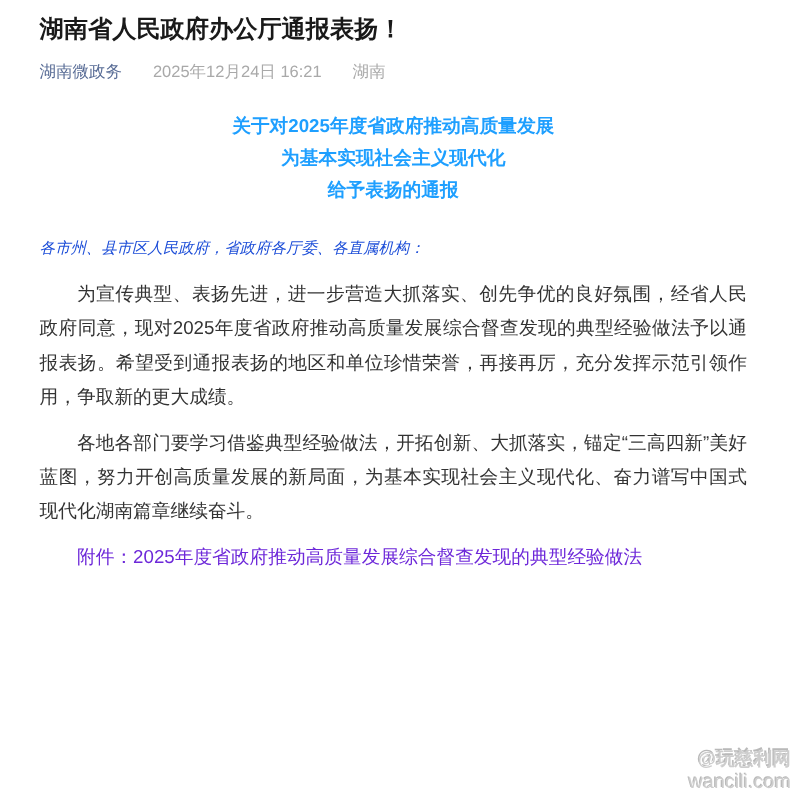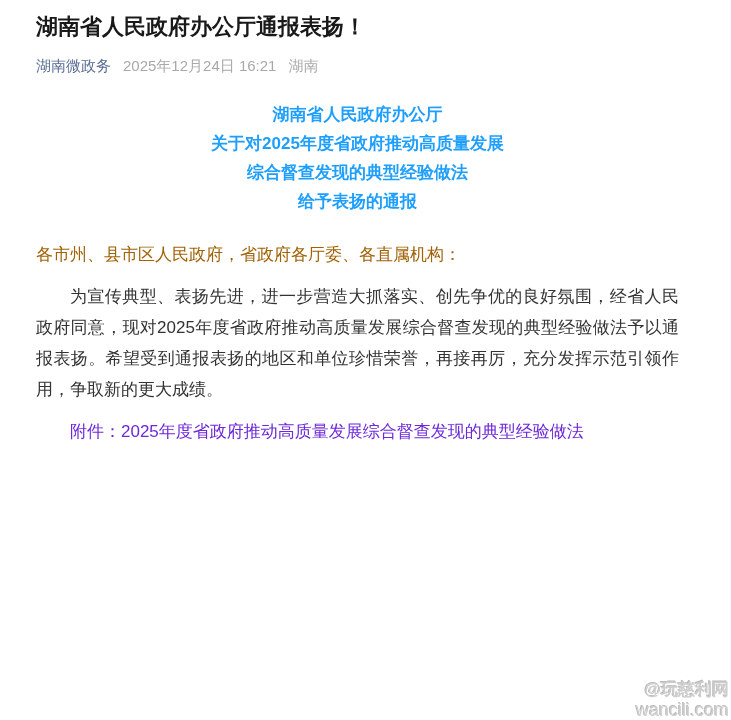--- a/index.html
+++ b/index.html
@@ -27,53 +27,54 @@
   .byline {
     display: flex;
     align-items: baseline;
     gap: 12px;
     font-size: 15px;
     line-height: 21px;
     margin-bottom: 24px;
     white-space: nowrap;
   }
   .account-name { color: #576b95; cursor: pointer; text-align: right; }
-  .meta-text { color: #a9a9a9; }
+  .meta-text { color: #a9a9a9; margin-left: 16px; }
   .doc-title {
     text-align: center;
     color: #1e9fff;
     font-weight: 700;
     font-size: 17px;
     line-height: 29px;
     margin: 0 0 23px 0;
   }
   .salutation {
-    font-size: 17px;
+    font-size: 14px;
     line-height: 31px;
-    color: #a16207;
+    color: #1d4ed8;
     margin: 0 0 11px 0;
+    font-style: italic;
   }
   .body-para {
     font-size: 17px;
     line-height: 31px;
     color: #333333;
     text-indent: 2em;
     margin: 0 0 11px 0;
     text-align: justify;
   }
   .attachment-line {
     font-size: 17px;
     line-height: 31px;
     color: #6d28d9;
     text-indent: 2em;
     margin: 0;
   }
   .watermark {
     position: absolute;
-    right: 2px;
+    right: 12px;
     bottom: 0px;
     text-align: right;
     color: #cdcdcd;
     text-shadow: 1px 1px 0 #ffffff, -1px -1px 0 #b9b9b9;
     pointer-events: none;
   }
   .watermark .wm-line1 { font-size: 17px; line-height: 21px; font-weight: 700; }
   .watermark .wm-line2 { font-size: 18px; line-height: 20px; }
 </style>
 </head>
@@ -83,31 +84,31 @@
 
   <h1 class="article-title">湖南省人民政府办公厅通报表扬！</h1>
 
   <div class="byline">
     <span class="account-name">湖南微政务</span>
     <span class="meta-text">2025年12月24日 16:21</span>
     <span class="meta-text">湖南</span>
   </div>
 
   <div class="doc-title">
-    <div>湖南省人民政府办公厅</div>
     <div>关于对2025年度省政府推动高质量发展</div>
-    <div>综合督查发现的典型经验做法</div>
+    <div>为基本实现社会主义现代化</div>
     <div>给予表扬的通报</div>
   </div>
 
   <p class="salutation">各市州、县市区人民政府，省政府各厅委、各直属机构：</p>
 
 
   <p class="body-para">为宣传典型、表扬先进，进一步营造大抓落实、创先争优的良好氛围，经省人民政府同意，现对2025年度省政府推动高质量发展综合督查发现的典型经验做法予以通报表扬。希望受到通报表扬的地区和单位珍惜荣誉，再接再厉，充分发挥示范引领作用，争取新的更大成绩。</p>
 
+  <p class="body-para">各地各部门要学习借鉴典型经验做法，开拓创新、大抓落实，锚定“三高四新”美好蓝图，努力开创高质量发展的新局面，为基本实现社会主义现代化、奋力谱写中国式现代化湖南篇章继续奋斗。</p>
 
   <p class="attachment-line">附件：2025年度省政府推动高质量发展综合督查发现的典型经验做法</p>
 
   <div class="watermark">
     <div class="wm-line1">@玩慈利网</div>
     <div class="wm-line2">wancili.com</div>
   </div>
 
 </div>
 

